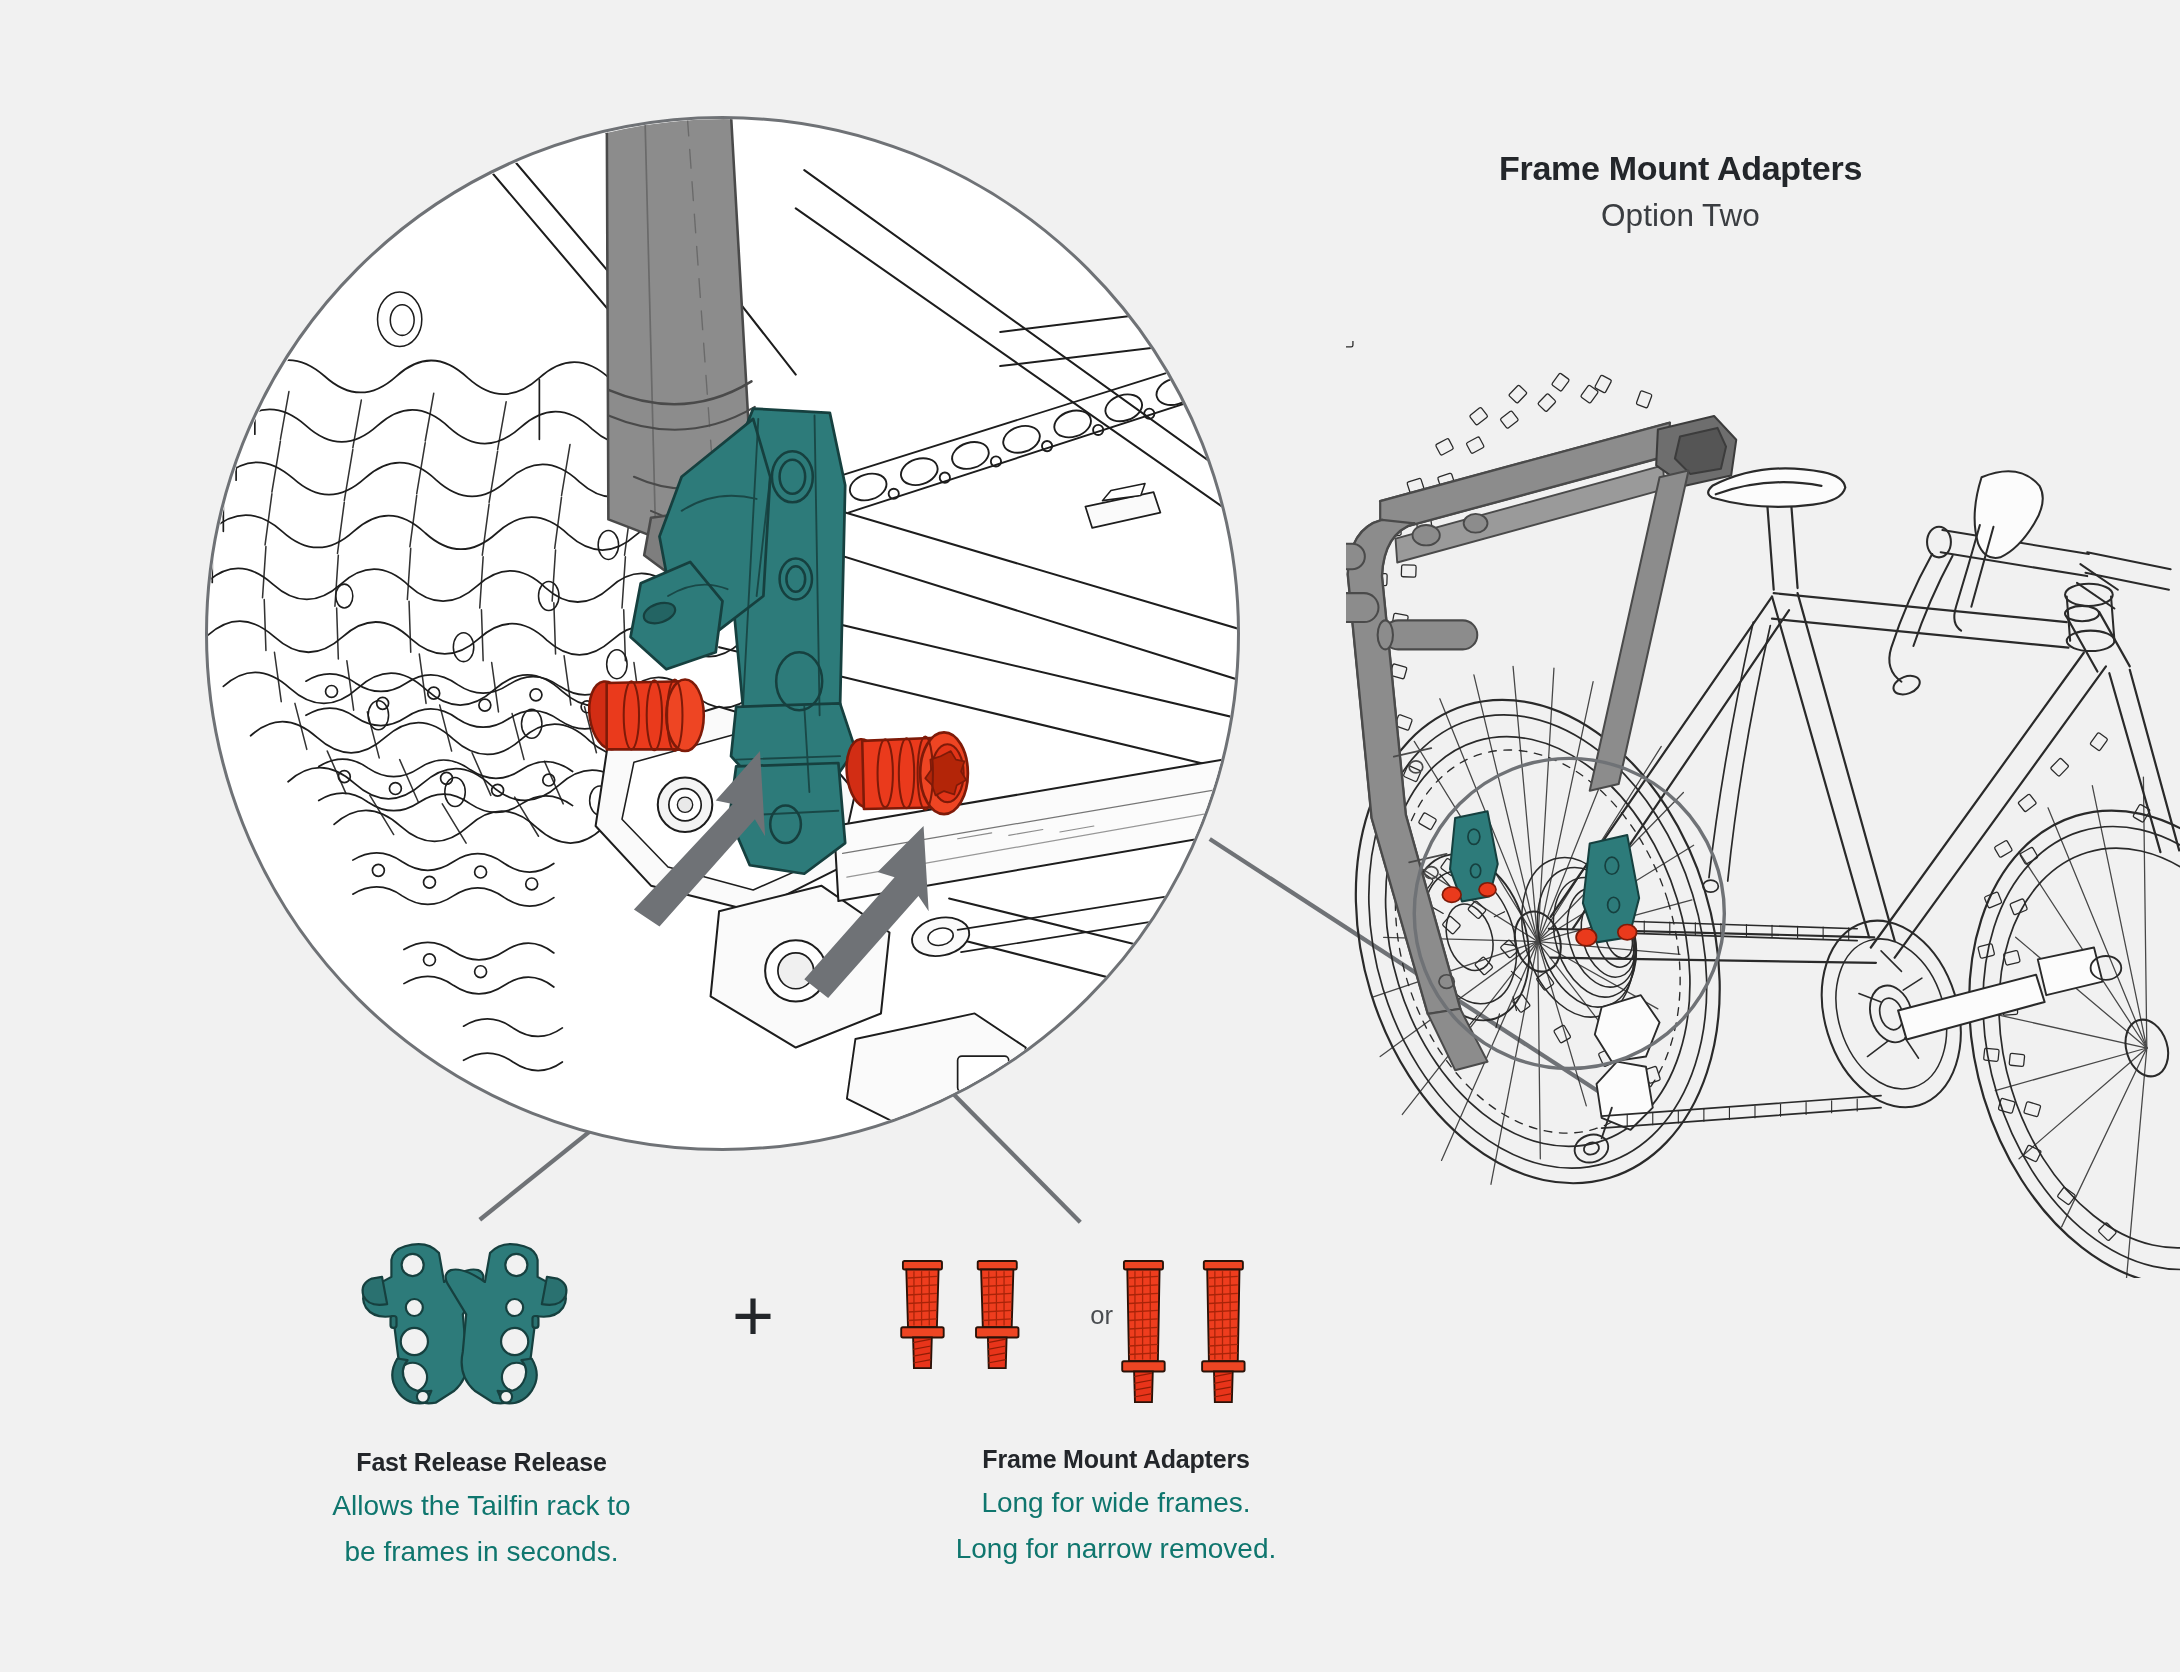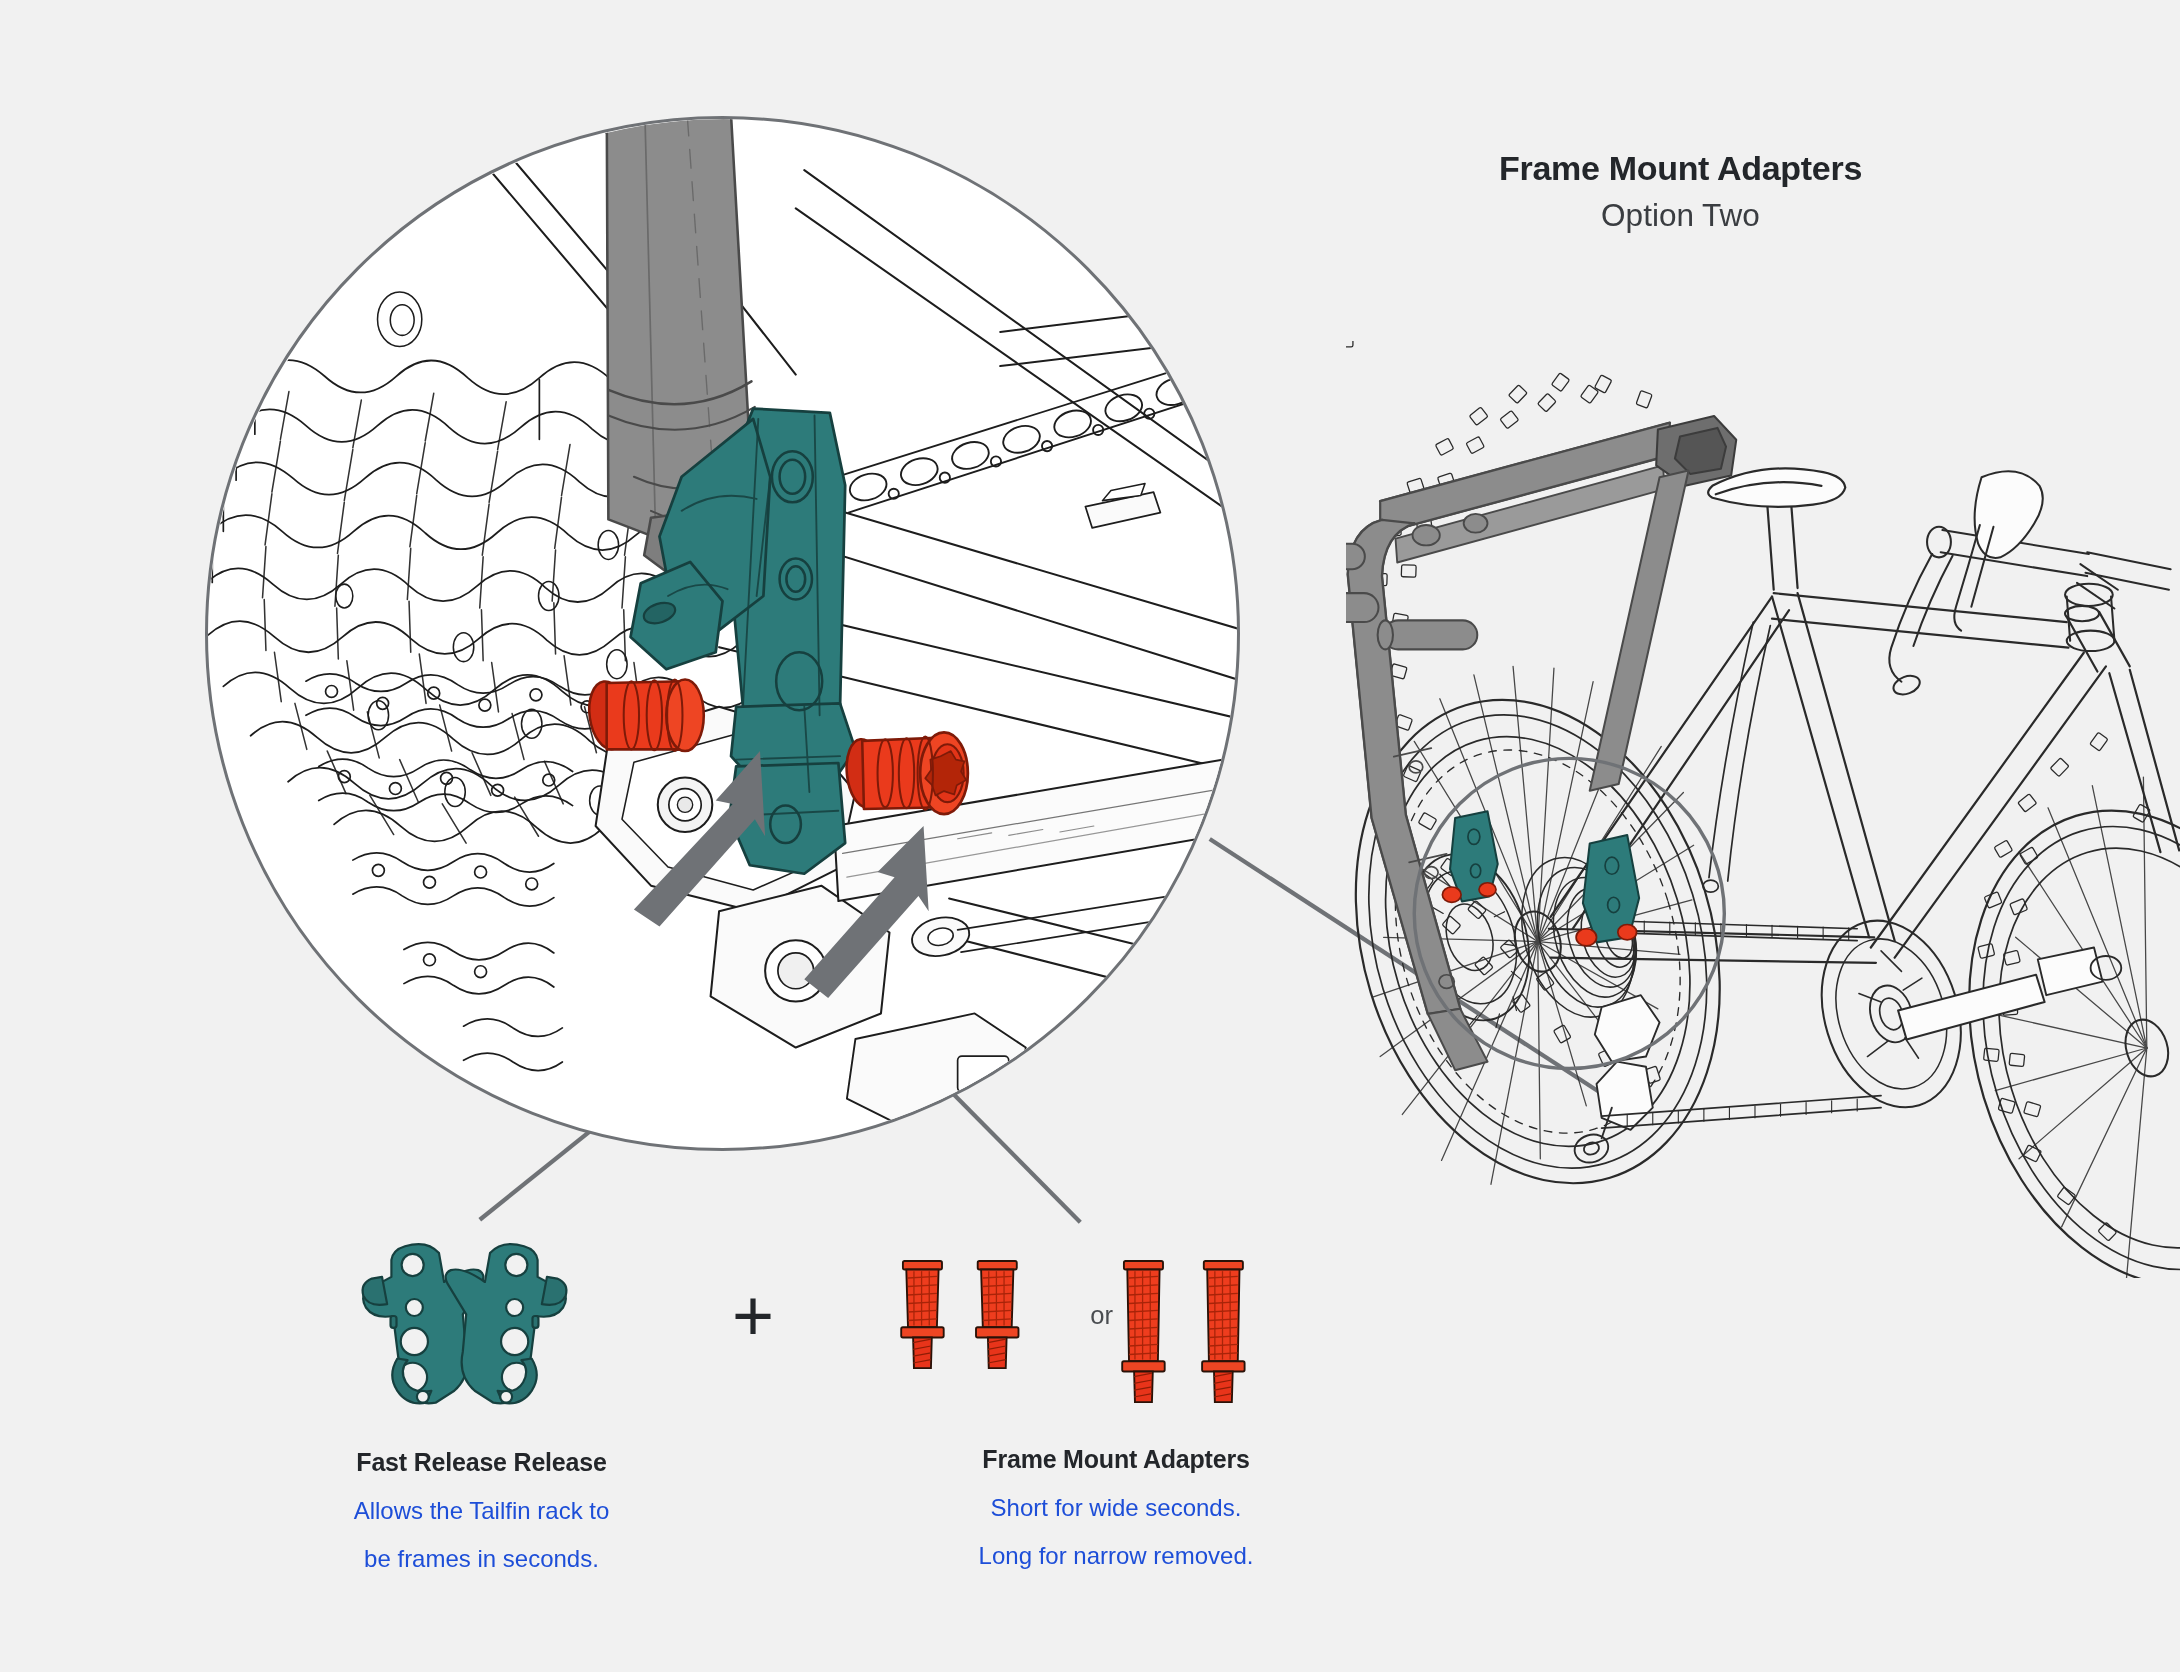--- a/index.html
+++ b/index.html
@@ -25,22 +25,22 @@
     line-height:1.2;margin:8.5px 0 0 0;
   }
 
   
   .caption{text-align:center;}
   .caption-title{
     font-size:25px;font-weight:bold;color:#23262a;
     line-height:1.3;margin:0 0 5.1px 0;letter-spacing:-0.2px;
   }
   .caption-line{
-    font-size:24px;font-weight:400;color:#1d4ed8;
-    line-height:1.38;margin:15px;
+    font-size:28px;font-weight:400;color:#0f766e;
+    line-height:1.38;margin:8px;
   }
   #caption-dropouts{left:243px;top:1446px;width:477px;}
   #caption-adapters{left:852px;top:1443px;width:528px;}
 
   
   #plus-sign{
     left:725px;top:1290px;width:56px;height:56px;
     color:#23262a;font-size:72px;line-height:51px;font-weight:400;
     text-align:center;
   }
@@ -811,18 +811,18 @@
   </div>
 
   <div id="caption-dropouts" class="abs caption">
     <p class="caption-title">Fast Release Release</p>
     <p class="caption-line">Allows the Tailfin rack to</p>
     <p class="caption-line">be frames in seconds.</p>
   </div>
 
   <div id="caption-adapters" class="abs caption">
     <p class="caption-title">Frame Mount Adapters</p>
-    <p class="caption-line">Short for wide seconds.</p>
+    <p class="caption-line">Long for wide frames.</p>
     <p class="caption-line">Long for narrow removed.</p>
   </div>
 
 </div>
 
 
 </body></html>

